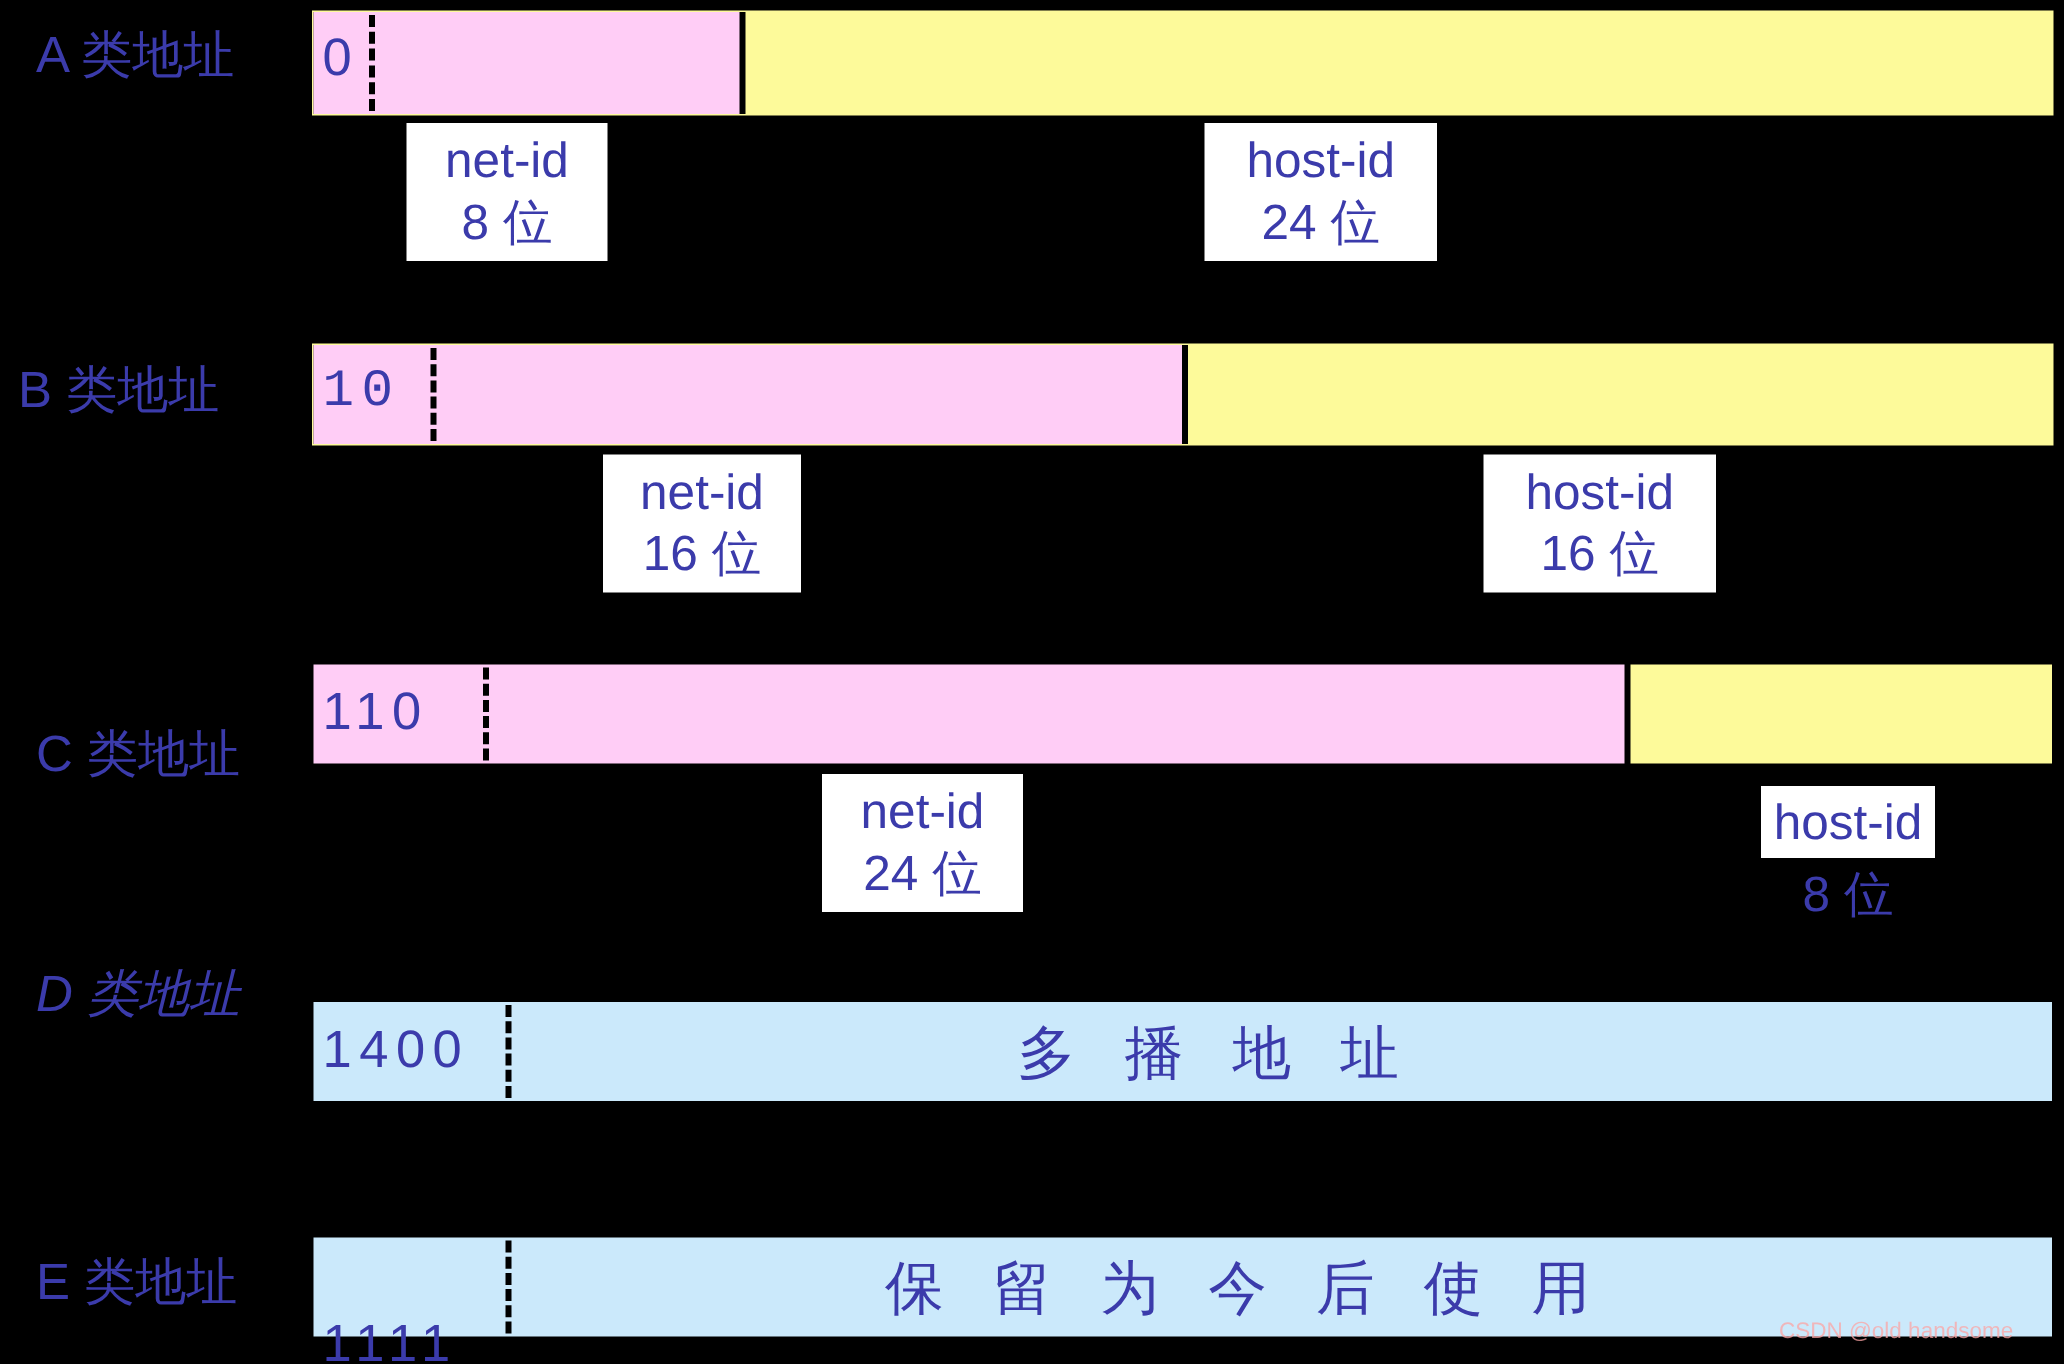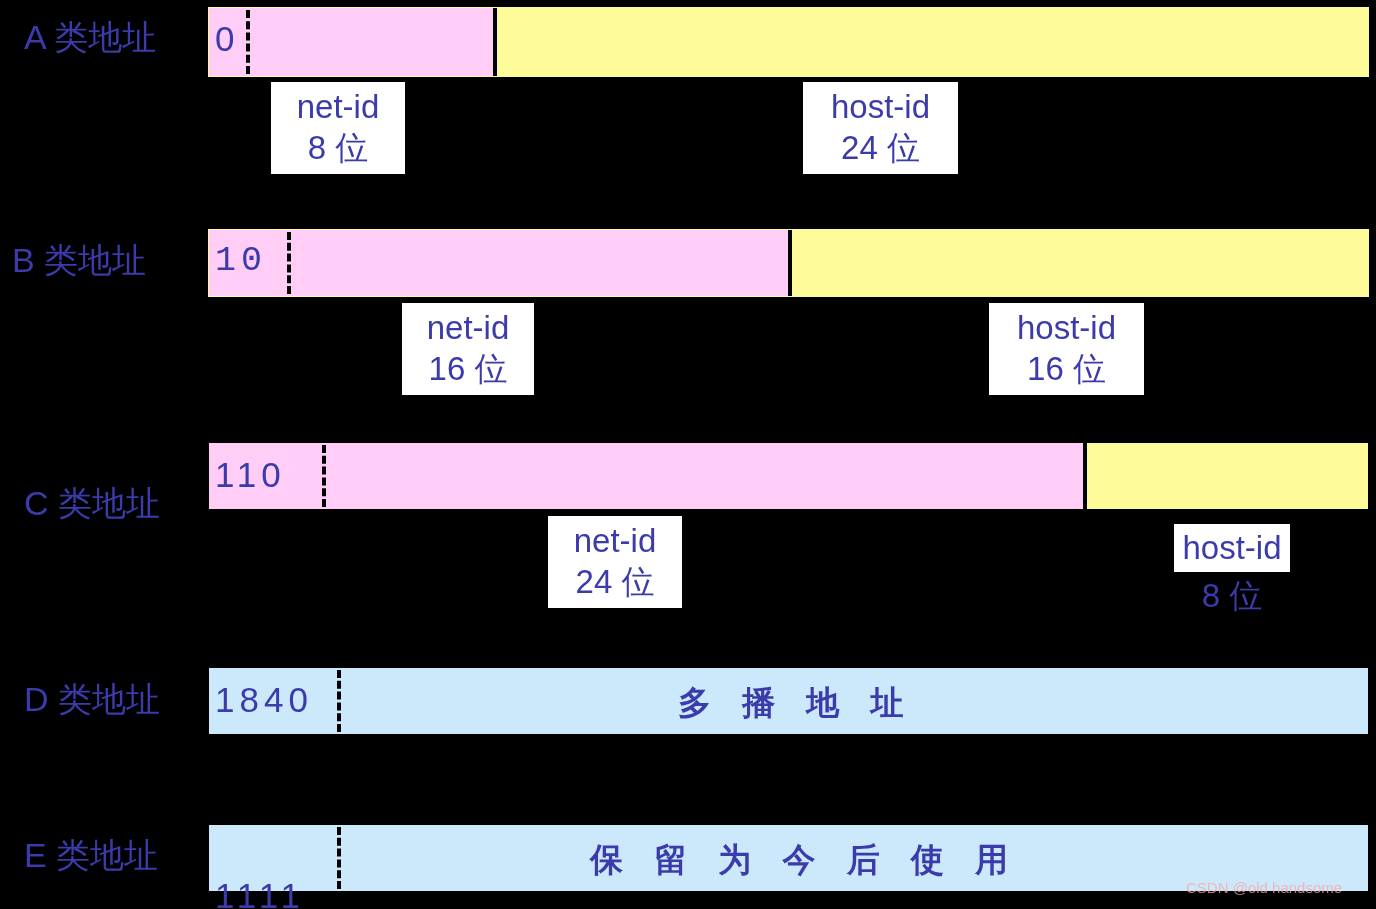--- a/index.html
+++ b/index.html
@@ -86,25 +86,24 @@
   }
   .callout-open .callout-line2 {
     display: block;
     background: transparent;
     padding-top: 3px;
   }
 
   .bar-text {
     position: absolute;
     color: #3b3bab;
-    font-size: 33px;
+    font-size: 39px;
     line-height: 33px;
     letter-spacing: 11px;
     white-space: nowrap;
-    font-weight: bold;
   }
   .watermark {
     position: absolute;
     color: #fca5a5;
     opacity: 0.75;
     font-size: 15px;
     line-height: 15px;
     white-space: nowrap;
     font-family: "Liberation Sans", "DejaVu Sans", sans-serif;
   }
@@ -164,26 +163,26 @@
   <div class="callout" style="left:548px; top:516px; width:134px;">
     <span class="callout-line1">net-id</span>
     <span class="callout-line2">24 位</span>
   </div>
 
   <div class="callout-open" style="left:1153px; top:524px; width:158px;">
     <span class="callout-line1">host-id</span>
     <span class="callout-line2">8 位</span>
   </div>
 
-  <div class="row-label" style="left:24px; top:682px;">D 类地址</div>
+  <div class="row-label" style="left:24px; top:646px;font-style:italic;">D 类地址</div>
 
   <div class="bar" style="left:209px; top:668px; width:1159px; height:66px;">
     <div class="seg seg-blue" style="left:0px; width:1159px;"></div>
   </div>
-  <div class="prefix-bits" style="left:215px; top:682px;">1840</div>
+  <div class="prefix-bits" style="left:215px; top:682px;">1400</div>
   <div class="divider" style="left:337px; top:670px; height:62px;"></div>
   <div class="bar-text" style="left:678px; top:686px;">多 播 地 址</div>
 
   <div class="row-label" style="left:24px; top:838px;">E 类地址</div>
 
   <div class="bar" style="left:209px; top:825px; width:1159px; height:66px;">
     <div class="seg seg-blue" style="left:0px; width:1159px;"></div>
   </div>
   <div class="prefix-bits" style="left:215px; top:839px;margin-top:39px;">1111</div>
   <div class="divider" style="left:337px; top:827px; height:62px;"></div>

